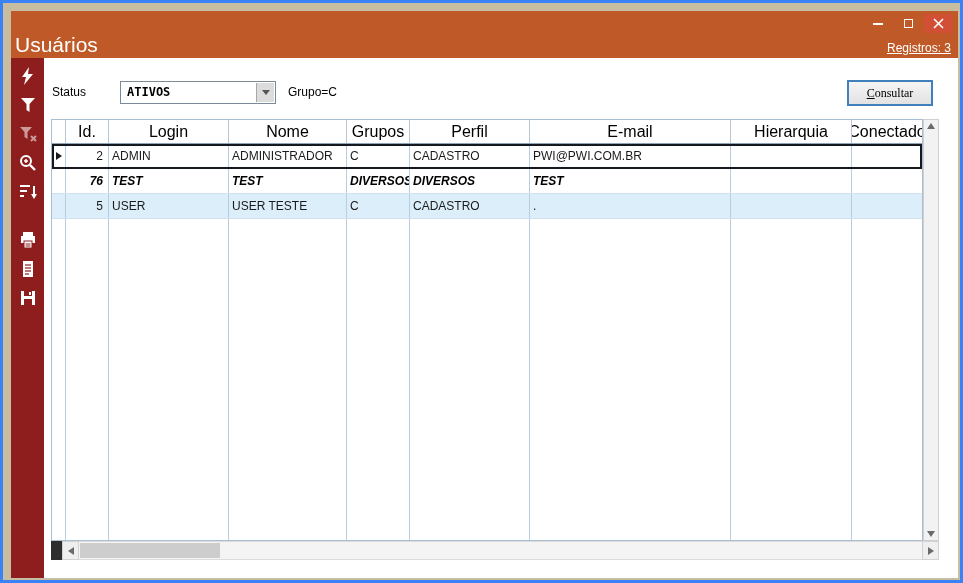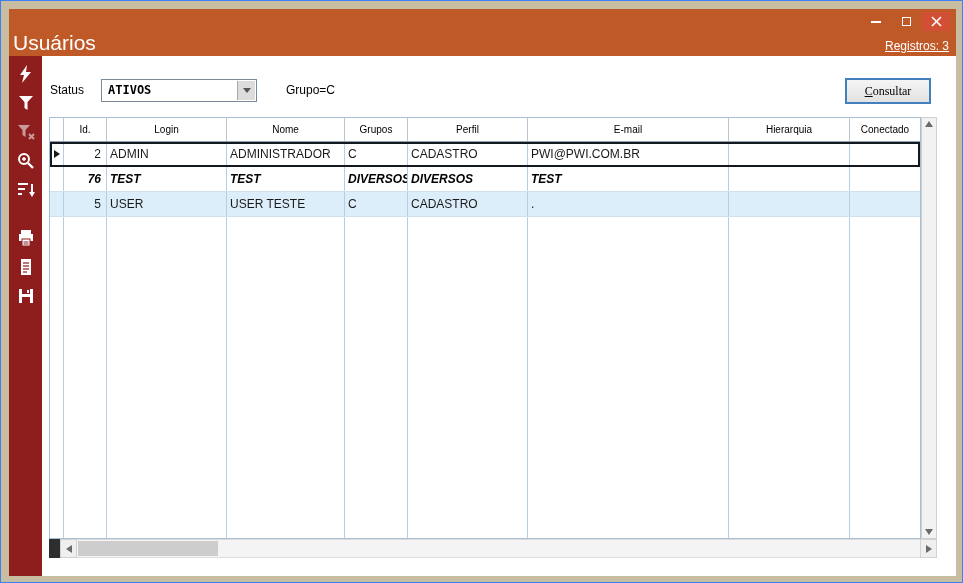--- a/index.html
+++ b/index.html
@@ -1,19 +1,19 @@
 <!DOCTYPE html>
 <html><head>
 <meta charset="utf-8">
 <style>
   * { margin:0; padding:0; box-sizing:border-box; }
   body { background:#ffffff; font-family:"Liberation Sans", sans-serif; }
 
   .frame { position:relative; width:963px; height:583px; background:#c9bda1;
-           border:1px solid #3b82f6; overflow:hidden; }
+           border:3px solid #3b82f6; overflow:hidden; }
 
   
   .titlebar { position:absolute; left:8px; top:8px; width:947px; height:47px; background:#bf5a28; }
   .title-text { position:absolute; left:4px; bottom:1px; color:#fff; font-size:21px; font-weight:400; }
   .win-controls { position:absolute; top:3px; right:6px; display:flex; gap:2px; }
   .win-btn { width:28px; height:19px; display:flex; align-items:center; justify-content:center; }
   .win-btn.close { background:#d14f34; }
   .glyph-min { width:10px; height:2px; background:#fff; }
   .glyph-max { width:9px; height:9px; border:1px solid #fff; }
   .registros { position:absolute; right:7px; bottom:3px; color:#fff; font-size:12px;
@@ -22,21 +22,21 @@
   
   .toolbar { position:absolute; left:8px; top:55px; width:33px; height:520px; background:#8e1e1e;
              display:flex; flex-direction:column; align-items:center; padding-top:7px; gap:7px; }
   .tb-btn { width:24px; height:22px; display:flex; align-items:center; justify-content:center; }
   .tb-spacer { height:12px; }
 
   
   .main { position:absolute; left:41px; top:55px; width:914px; height:520px; background:#fff; }
 
   .status-label { position:absolute; left:8px; top:27px; font-size:12px; color:#000; }
-  .combo { position:absolute; left:59px; top:23px; width:156px; height:23px;
+  .combo { position:absolute; left:76px; top:23px; width:156px; height:23px;
            border:1px solid #7b8a99; background:#fff; }
   .combo-value { position:absolute; left:6px; top:3px; font-family:"DejaVu Sans Mono", monospace;
                  font-weight:bold; font-size:12px; color:#000; }
   .combo-btn { position:absolute; right:1px; top:1px; bottom:1px; width:18px; background:#dcdcdc;
                border-left:1px solid #a8a8a8; display:flex; align-items:center; justify-content:center; }
   .combo-arrow { width:0; height:0; border-left:4px solid transparent; border-right:4px solid transparent;
                  border-top:5px solid #555; }
   .grupo-text { position:absolute; left:244px; top:27px; font-size:12px; color:#000; }
 
   .consultar-btn { position:absolute; left:803px; top:22px; width:86px; height:26px;
@@ -44,21 +44,21 @@
                    display:flex; align-items:center; justify-content:center; cursor:pointer; }
   .btn-label { display:block; font-size:12px; color:#000;font-family:Liberation Serif, serif; }
   .btn-label::first-letter { text-decoration:underline; }
 
   
   .grid { position:absolute; left:7px; top:61px; width:888px; height:422px; display:flex; }
   .grid-cols { width:872px; height:100%; border:1px solid #a9c0d4; display:flex; flex-direction:column; background:#fff; }
 
   .g-header { display:flex; height:24px; border-bottom:1px solid #90a4b6; }
   .h-cell { border-right:1px solid #b9c6d2; display:flex; align-items:center; justify-content:center;
-            font-size:10px; color:#000; background:#fff; overflow:hidden; }
+            font-size:16px; color:#000; background:#fff; overflow:hidden; }
 
   .g-row { display:flex; height:25px; border-bottom:1px solid #cfe0ef; font-size:12px; color:#1a1a1a;
            position:relative; background:#fff; }
   .g-row.selected { outline:2px solid #14181f; outline-offset:-2px; z-index:2; }
   .g-row.bold { font-weight:bold; color:#000;font-style:italic; }
   .g-row.alt { background:#ddeefb; }
   .g-cell { border-right:1px solid #b9cde0; padding:0 3px; display:flex; align-items:center;
             overflow:hidden; white-space:nowrap; }
   .g-cell.id { justify-content:flex-end; padding-right:5px; }
   .sel-cell { display:flex; align-items:center; justify-content:center; border-right:1px solid #b9cde0; }

